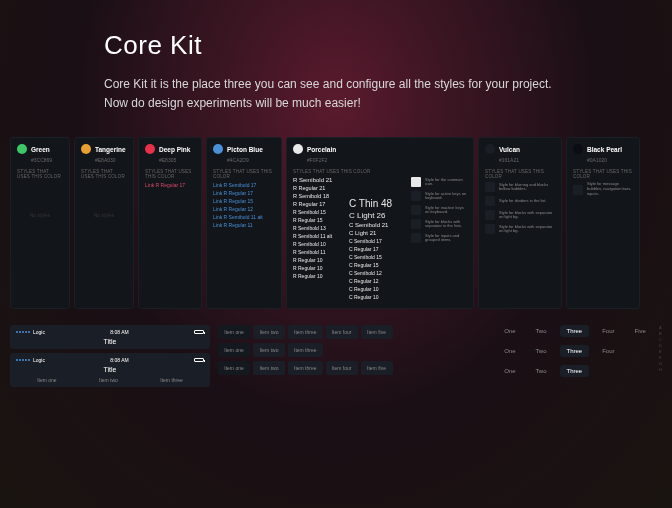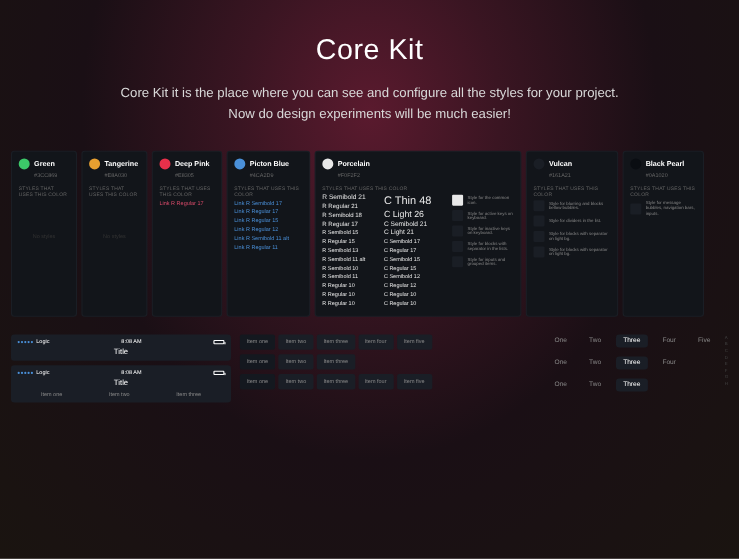--- a/index.html
+++ b/index.html
@@ -1,17 +1,17 @@
 <!DOCTYPE html>
 <html><head>
 <meta charset="utf-8">
 <style>
 *{margin:0;padding:0;box-sizing:border-box}
 body{width:672px;height:508px;overflow:hidden;background:radial-gradient(ellipse at 50% 20%,#5a1a2e 0%,#3a1522 25%,#1a0f15 55%,#1a1410 100%);font-family:-apple-system,BlinkMacSystemFont,sans-serif;color:#fff}
-.hero{text-align:center;padding:30px 104px 24px}
+.hero{text-align:left;padding:30px 104px 24px}
 .title{font-size:26px;font-weight:400;margin-bottom:14px;letter-spacing:0.5px}
 .subtitle{font-size:12px;color:#d8d8d8;line-height:1.6;font-weight:400}
 .cards{display:flex;gap:4px;padding:0 10px}
 .card{background:#12151a;border-radius:3px;flex:0 0 auto;padding:6px;min-width:60px;border:1px solid #1a1e25}
 .card-hdr{display:flex;align-items:center;gap:4px;margin-bottom:3px}
 .swatch{width:10px;height:10px;border-radius:50%}
 .cname{font-size:6.5px;font-weight:600}
 .chex{font-size:5px;color:#666;margin-left:14px}
 .csection{font-size:4.5px;color:#666;margin-top:6px;margin-bottom:3px;text-transform:uppercase;letter-spacing:0.2px}
 .cnostyles{font-size:5px;color:#333;text-align:center;padding:30px 0}
@@ -48,21 +48,21 @@
 .pill.active{background:#1a1e26;border-radius:3px;color:#fff}
 .batt{width:10px;height:4px;border:1px solid #fff;border-radius:1px;position:relative}
 .batt::after{content:'';position:absolute;right:-2px;top:1px;width:1px;height:2px;background:#fff}
 .vidx{display:flex;flex-direction:column;font-size:4px;color:#444;gap:1px;margin-left:6px}
 </style>
 </head>
 <body>
 
 <div class="hero">
   <div class="title">Core Kit</div>
-  <div class="subtitle">Core Kit it is the place where you can see and configure all the styles for your project. Now do design experiments will be much easier!</div>
+  <div class="subtitle">Core Kit it is the place three you can see and configure all the styles for your project. Now do design experiments will be much easier!</div>
 </div>
 
 <div class="cards">
   <div class="card green" style="width:60px">
     <div class="card-hdr">
         <div class="swatch"></div>
         <div class="cname">Green</div>
       </div>
     <div class="chex">#3CC869</div>
     <div class="csection">STYLES THAT USES THIS COLOR</div>
@@ -125,21 +125,21 @@
           <div class="clink white" style="font-size: 5px;">R Regular 15</div>
           <div class="clink white" style="font-size: 5px;">R Semibold 13</div>
           <div class="clink white" style="font-size: 5px;">R Semibold 11 alt</div>
           <div class="clink white" style="font-size: 5px;">R Semibold 10</div>
           <div class="clink white" style="font-size: 5px;">R Semibold 11</div>
           <div class="clink white" style="font-size: 5px;">R Regular 10</div>
           <div class="clink white" style="font-size: 5px;">R Regular 10</div>
           <div class="clink white" style="font-size: 5px;">R Regular 10</div>
         </div>
       <div id="porc-c2" style="flex:0 0 56px">
-          <div class="clink white" style="font-size: 10px; font-weight: 200;">C Thin 48</div>
+          <div class="clink white" style="font-size: 10px; font-weight: 200; margin-top: 21px;">C Thin 48</div>
           <div class="clink white" style="font-size: 8px; font-weight: 200;">C Light 26</div>
           <div class="clink white" style="font-size: 6px;">C Semibold 21</div>
           <div class="clink white" style="font-size: 6px;">C Light 21</div>
           <div class="clink white" style="font-size: 5px;">C Semibold 17</div>
           <div class="clink white" style="font-size: 5px;">C Regular 17</div>
           <div class="clink white" style="font-size: 5px;">C Semibold 15</div>
           <div class="clink white" style="font-size: 5px;">C Regular 15</div>
           <div class="clink white" style="font-size: 5px;">C Semibold 12</div>
           <div class="clink white" style="font-size: 5px;">C Regular 12</div>
           <div class="clink white" style="font-size: 5px;">C Regular 10</div>

